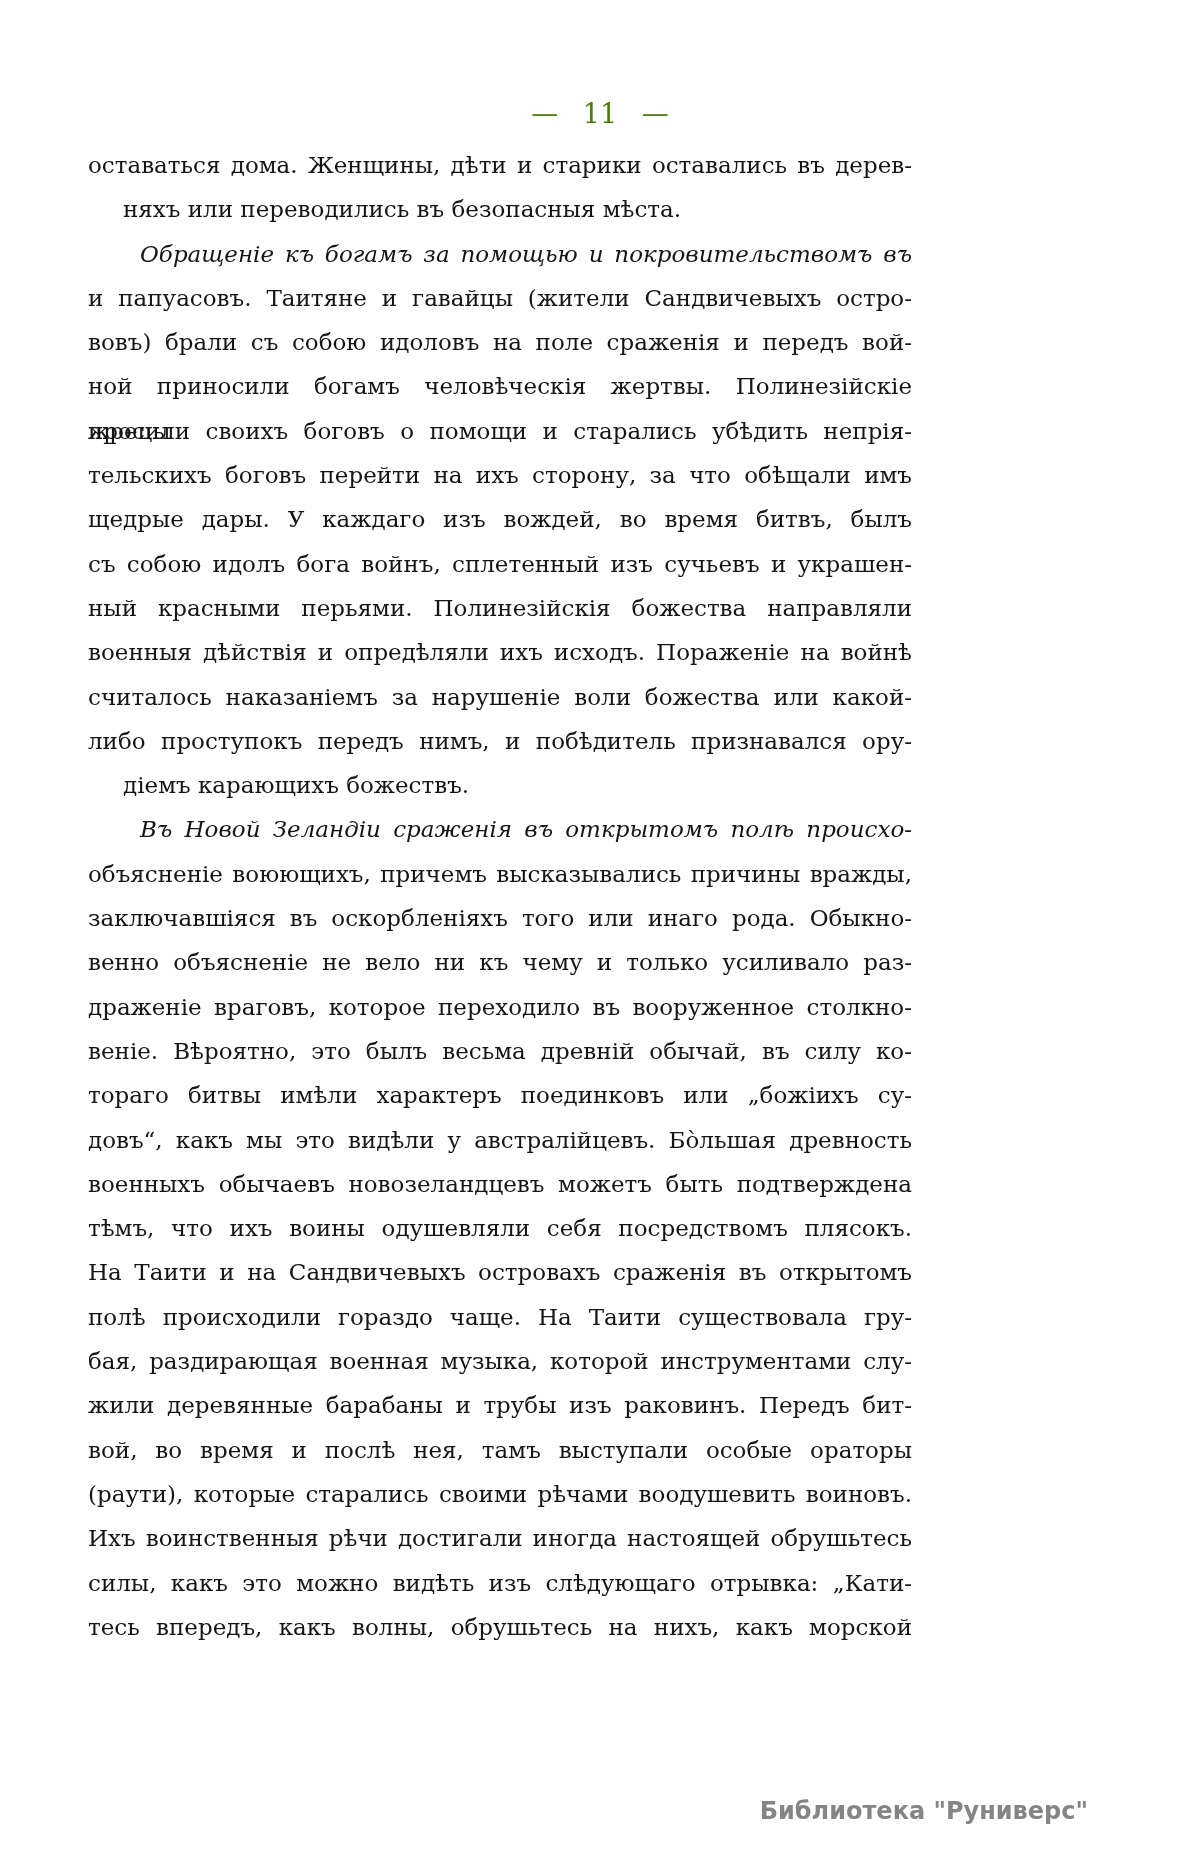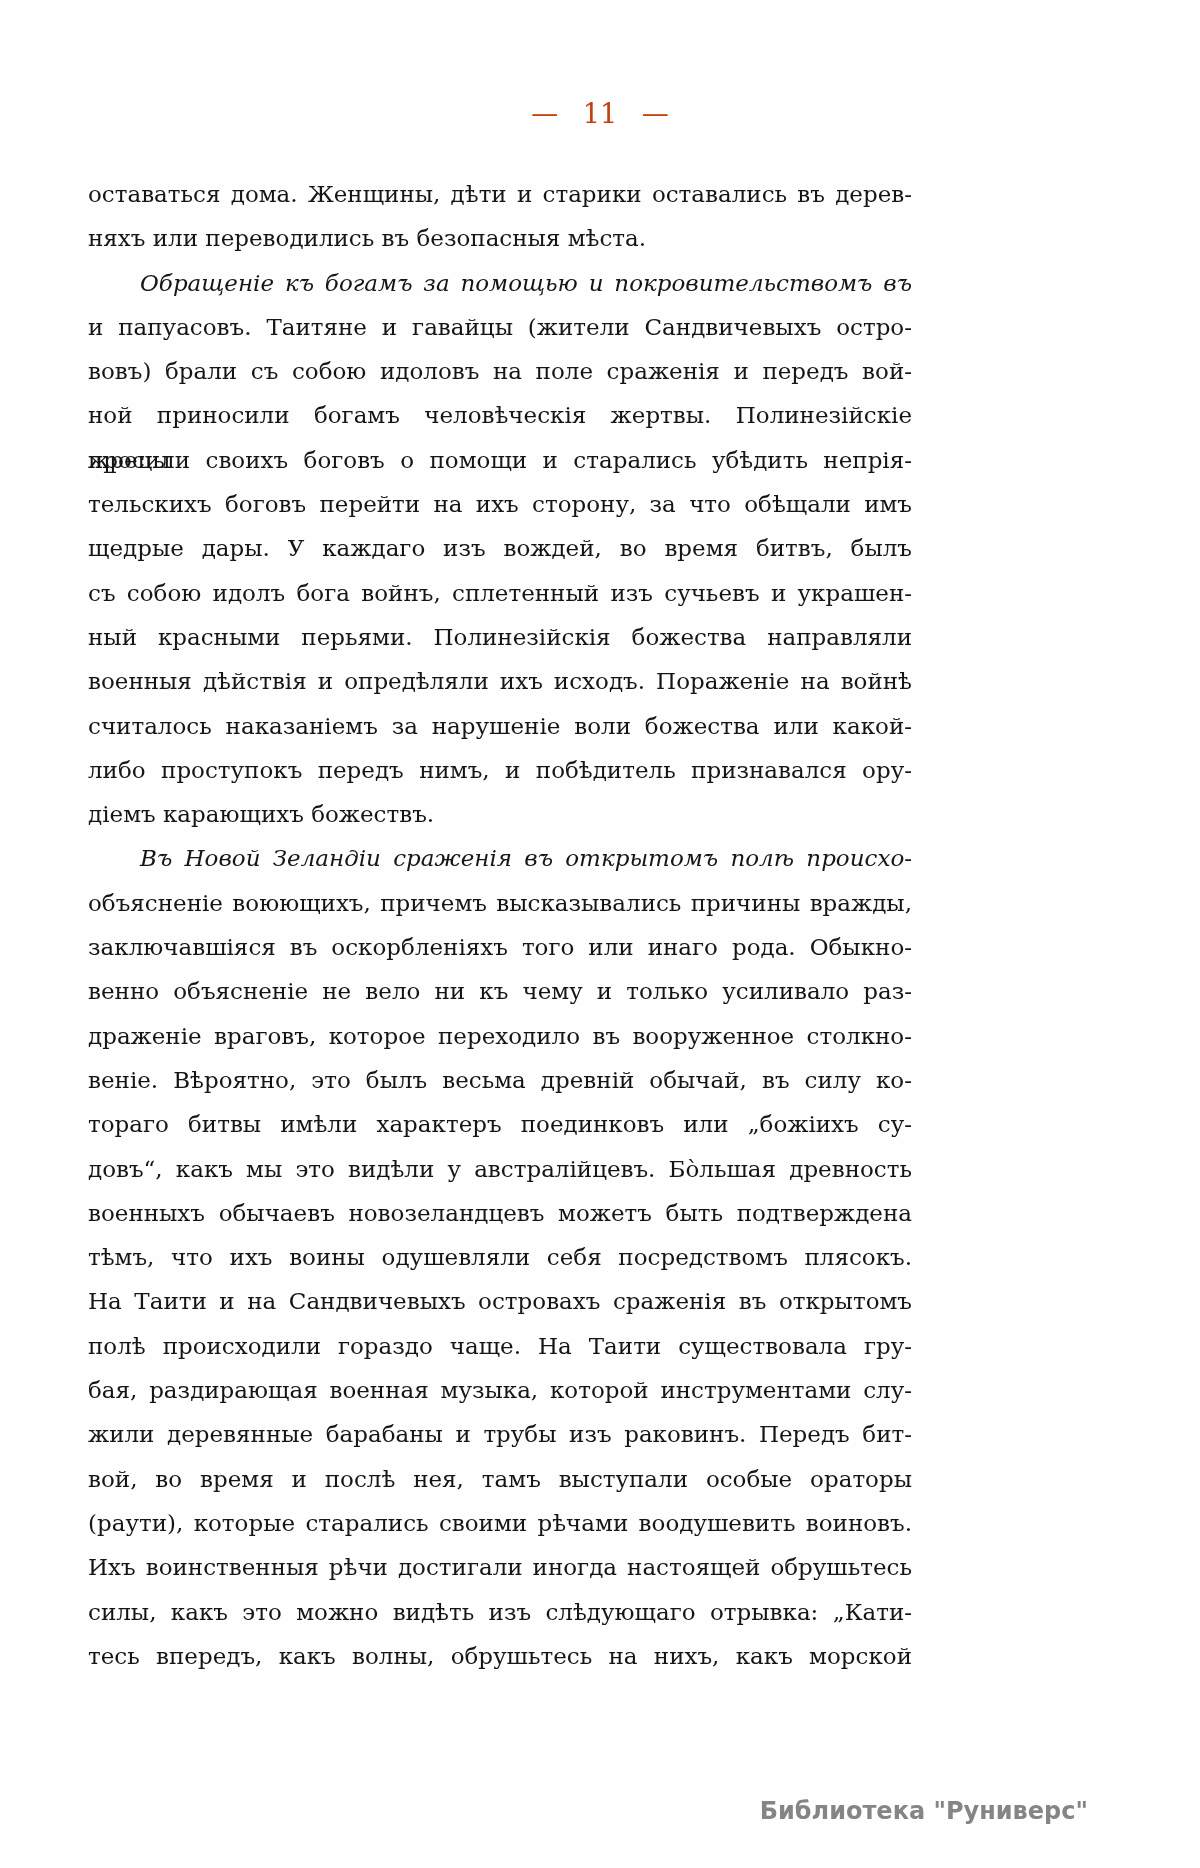--- a/index.html
+++ b/index.html
@@ -10,38 +10,39 @@
     overflow: hidden;
     font-family: "DejaVu Serif", serif;
     color: #151515;
   }
   .page-number {
     position: absolute;
     top: 98px; left: 0; width: 1200px;
     text-align: center;
     font-size: 27px;
     word-spacing: 16px;
-    color: #c2410c;
+    color: #4d7c0f;
   }
   .text-block {
     position: absolute;
-    top: 172px; left: 88px; width: 824px;
+    top: 143px; left: 88px; width: 824px;
   }
   .line {
     height: 44.3px;
     line-height: 44.3px;
     font-size: 23px;
     text-align: justify;
     text-align-last: justify;
     -moz-text-align-last: justify;
     white-space: normal;
   }
   .line.e {
     text-align: left;
     text-align-last: left;
+    margin-left: 35px;
     -moz-text-align-last: left;
   }
   .line.i { text-indent: 52px; font-style: italic; }
   .watermark {
     position: absolute;
     top: 1797px; left: 0; width: 1088px;
     text-align: right;
     font-family: "DejaVu Sans", sans-serif;
     font-weight: bold;
     font-size: 24px;

